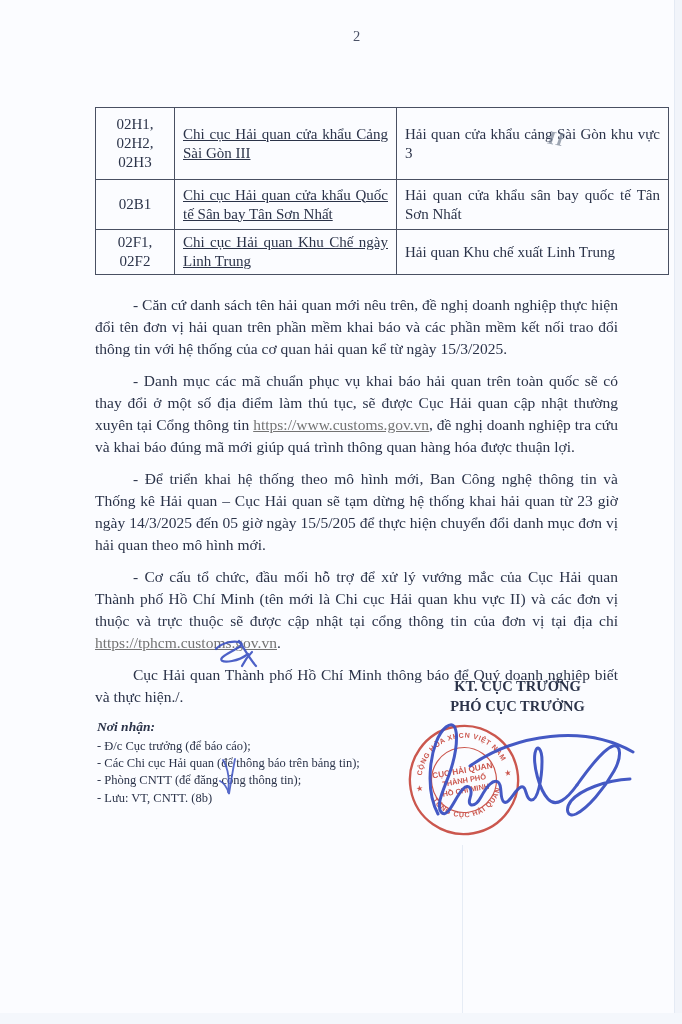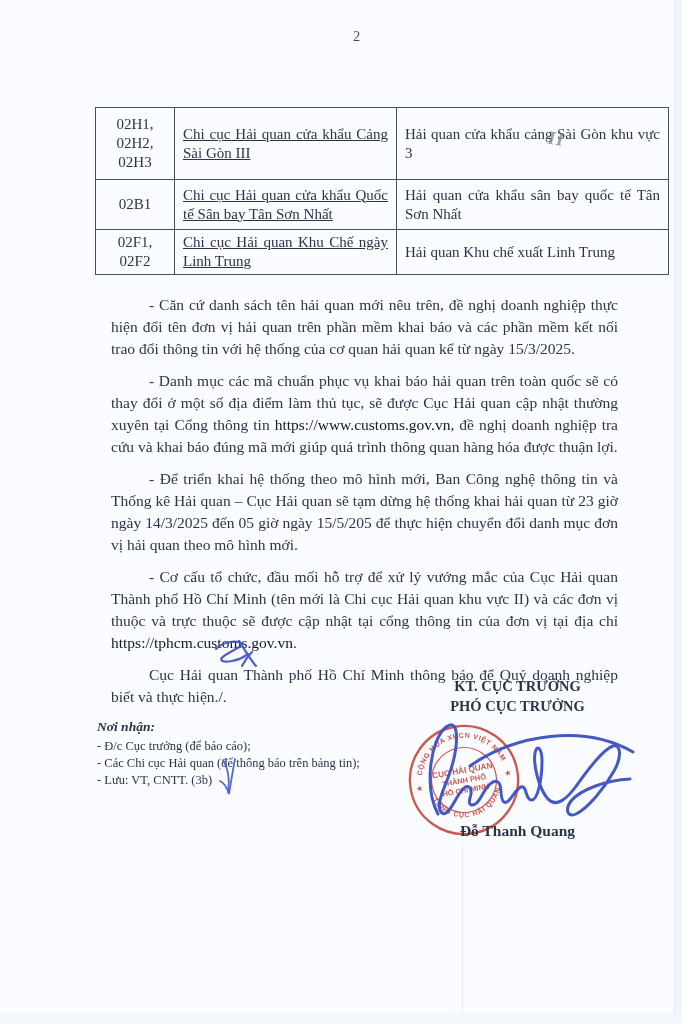--- a/index.html
+++ b/index.html
@@ -26,22 +26,22 @@
   td.col-new{width:255px;text-align:justify;}
   tr.r1{height:72px;} tr.r2{height:50px;} tr.r3{height:50px;} tr.r4{height:45px;}
 
   .pencil-mark{
     position:absolute;left:548px;top:128px;
     font-size:19px;font-weight:bold;color:rgba(126,136,152,0.75);
     transform:rotate(10deg) skewX(-8deg);letter-spacing:1px;
   }
 
   .body-text{position:absolute;left:95px;top:294px;width:523px;font-size:15.5px;line-height:22px;text-align:justify;}
-  .body-text p{margin:0 0 10px 16px;text-indent:38px;}
-  .doc-link{color:#0f172a;}
+  .body-text p{margin:0 0 10px 0;text-indent:38px;}
+  .doc-link{text-decoration:underline;color:#737373;}
 
   .recipients{position:absolute;left:97px;top:682px;width:300px;margin-top:37px;}
   .recipients .heading{font-size:13.5px;font-weight:bold;font-style:italic;margin-bottom:3px;}
   .recipients .item{font-size:12.5px;line-height:17.2px;}
 
   .sign-titles{position:absolute;left:430px;top:676px;width:175px;text-align:center;font-weight:bold;font-size:14.5px;line-height:20px;}
   .signer-name{position:absolute;left:430px;top:822px;width:175px;text-align:center;font-weight:bold;font-size:15.5px;z-index:6;}
 
   .stamp{position:absolute;left:405px;top:721px;width:118px;height:118px;z-index:3;transform:rotate(-10deg);opacity:0.92;}
   .signature-svg{position:absolute;left:408px;top:712px;width:232px;height:122px;z-index:5;}
@@ -94,21 +94,22 @@
       <path d="M8,13 C14,6 28,4 33,7 C37,10 24,14 16,20 C10,24 14,27 24,25 C30,24 36,21 40,18"></path>
       <path d="M31,5 C36,12 41,22 48,30"></path>
       <path d="M44,16 C40,20 36,26 34,30"></path>
     </g>
   </svg>
 
   <div class="recipients">
     <div class="heading">Nơi nhận:</div>
     <div class="item">- Đ/c Cục trưởng (để báo cáo);</div>
     <div class="item">- Các Chi cục Hải quan (để thông báo trên bảng tin);</div>
-    <div class="item">- Lưu: VT, CNTT. (3b)</div>
+    <div class="item">- Phòng CNTT (để đăng cổng thông tin);</div>
+    <div class="item">- Lưu: VT, CNTT. (8b)</div>
   </div>
 
   <svg class="recipients-mark" viewBox="0 0 26 42">
     <g fill="none" stroke="#3b51c1" stroke-width="1.8" stroke-linecap="round" opacity="0.85">
       <path d="M7,4 C12,12 14,22 12,36"></path>
       <path d="M19,3 C17,13 15,26 13,38 C11,31 8,27 4,25"></path>
     </g>
   </svg>
 
   <div class="sign-titles">
@@ -141,15 +142,14 @@
   </svg>
 
   <svg class="signature-svg" viewBox="0 0 232 122">
     <g fill="none" stroke="#3b51c1" stroke-width="3" stroke-linecap="round" stroke-linejoin="round" opacity="0.95">
       <path d="M30,102 C16,76 22,28 38,15 C52,4 51,35 41,63 C35,79 28,93 33,100 C40,108 47,85 55,77 C61,71 65,77 62,86 C59,95 67,96 73,85 C79,74 85,67 90,70 C95,73 91,87 96,90 C101,93 107,77 113,75 C119,73 117,87 123,88 C130,89 134,66 134,49 C134,37 129,31 127,41 C125,53 131,77 140,87 C148,96 159,87 169,73"></path>
       <path d="M62,54 C108,22 176,12 225,40"></path>
       <path d="M169,73 C181,56 196,37 205,34 C213,32 214,45 206,59 C196,77 180,96 168,102 C159,106 157,97 163,89 C172,78 198,68 222,67"></path>
     </g>
   </svg>
 
-  <div class="signer-name">Đỗ Thanh Quang</div>
 
 </div>
 
 </body></html>

